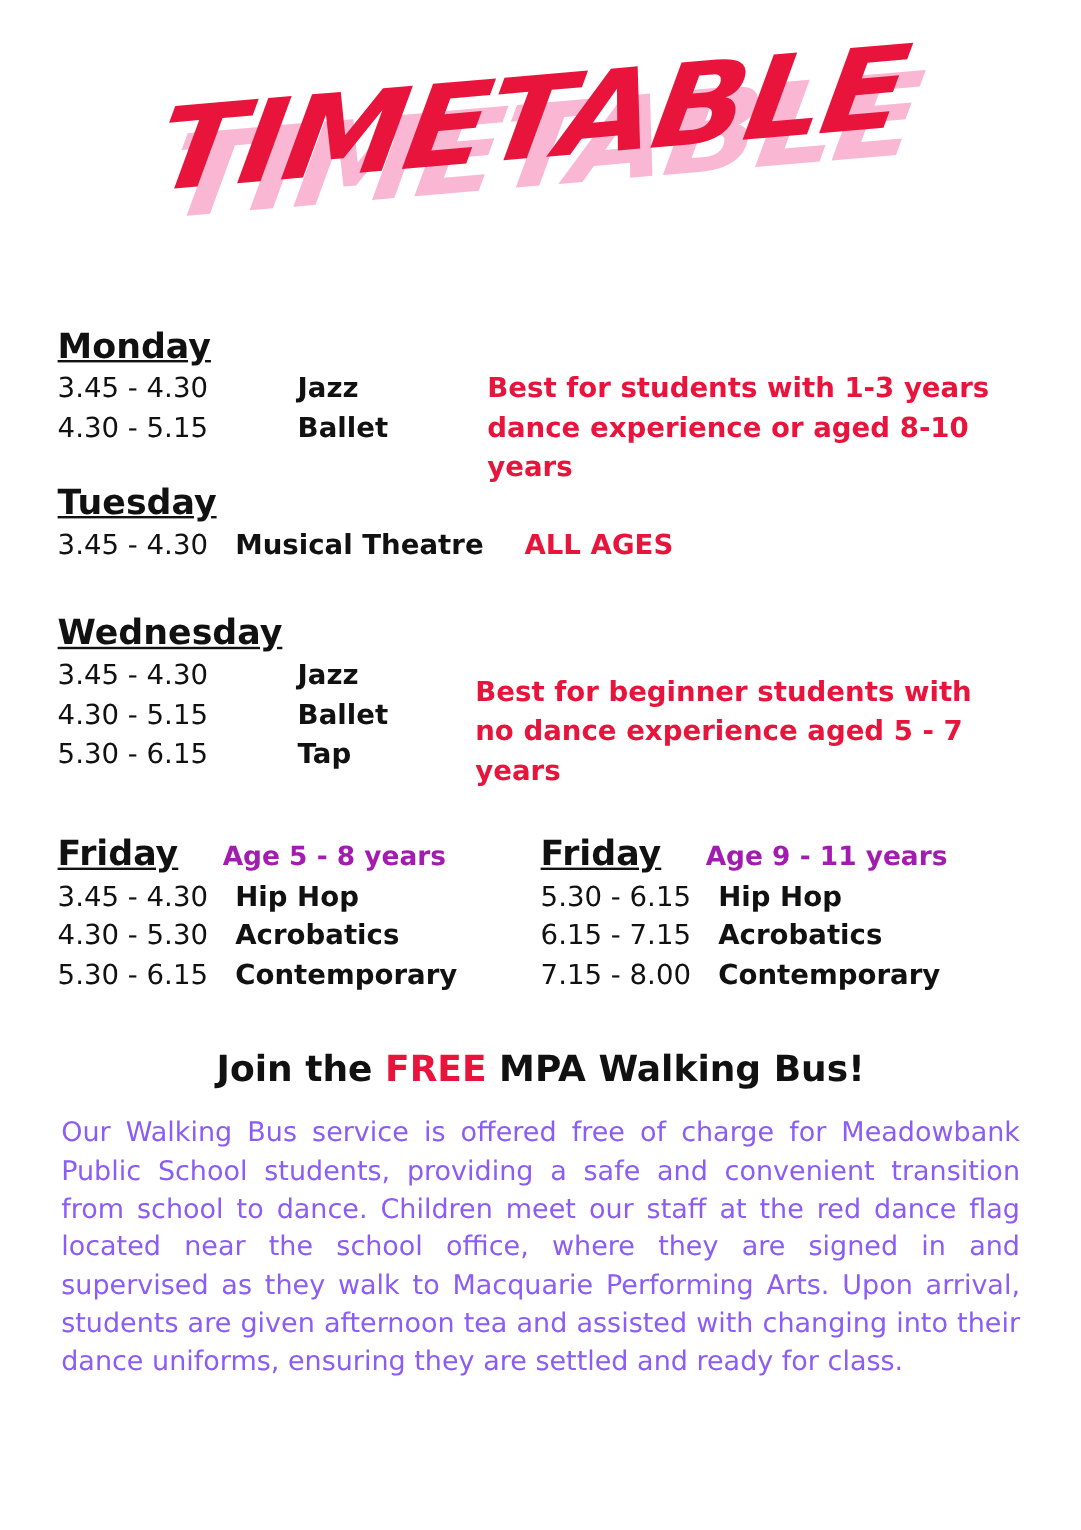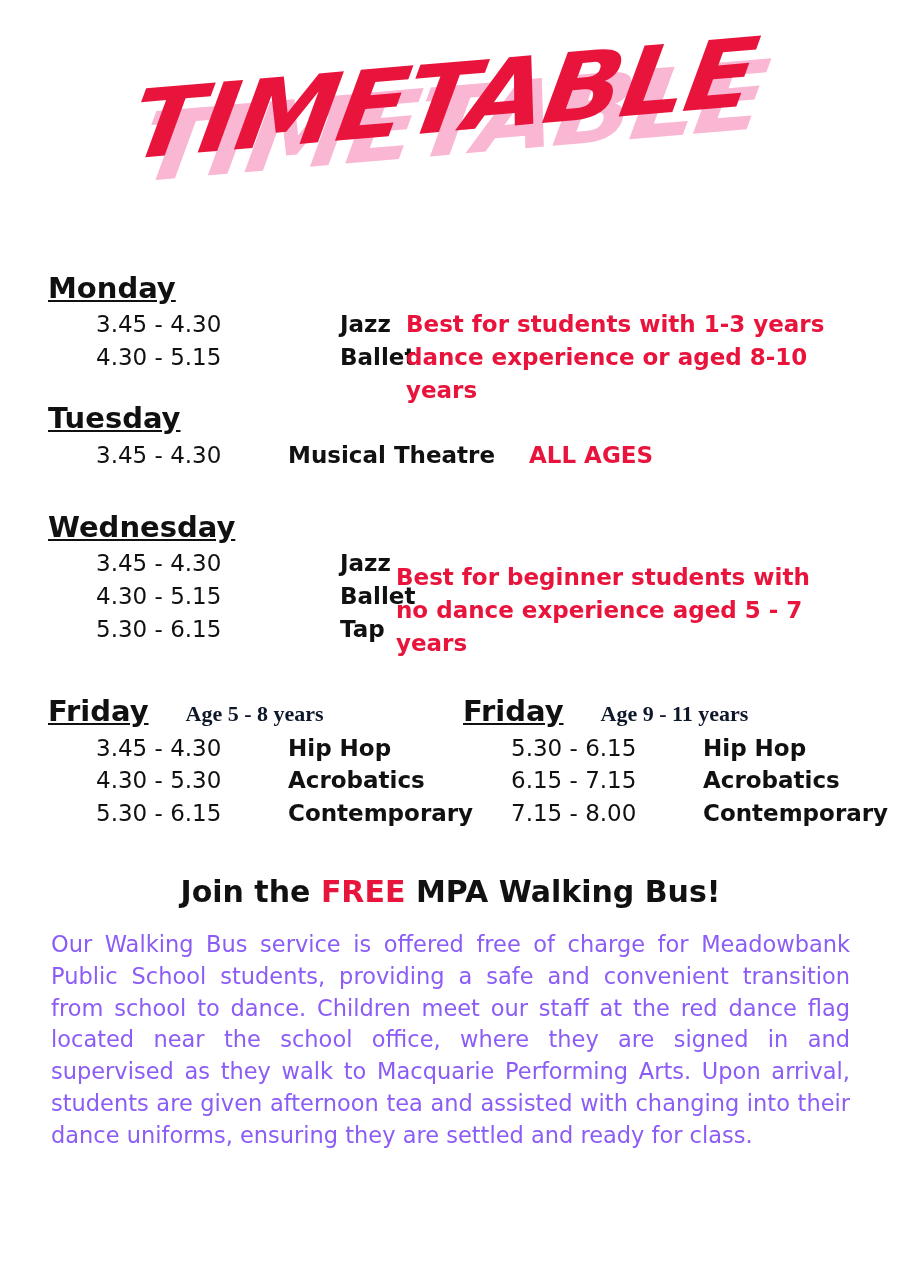--- a/index.html
+++ b/index.html
@@ -72,27 +72,25 @@
   .row {
     display: flex;
     align-items: baseline;
     line-height: 1.42;
   }
   .time {
     font-size: 23px;
     color: #111;
     width: 152px;
     flex: none;
-    margin-left: 48px;
   }
   .cls {
     font-size: 23px;
     font-weight: bold;
     color: #111;
-    margin-left: 44px;
   }
   .note {
     color: #e8143c;
     font-weight: bold;
     font-size: 23px;
     line-height: 1.42;
   }
 
   
   .monday .cls { width: 160px; flex: none; padding-left: 48px; }
@@ -127,25 +125,24 @@
   }
   .friday-col { width: 415px; }
   .friday-head {
     display: flex;
     align-items: baseline;
     margin-bottom: 2px;
     gap: 21px;
   }
   .friday-head .day-name { margin-bottom: 0; }
   .friday-age {
-    color: #0f172a;
+    color: #a21caf;
     font-weight: bold;
     font-size: 22px;
     margin-left: 16px;
-    font-family: Liberation Serif, serif;
   }
   .friday-col .time { width: 148px; }
   .friday-col .cls { padding-left: 0; }
 
   
   .bus {
     padding: 0 48px;
     margin-top: 44px;
   }
   .bus-heading {

